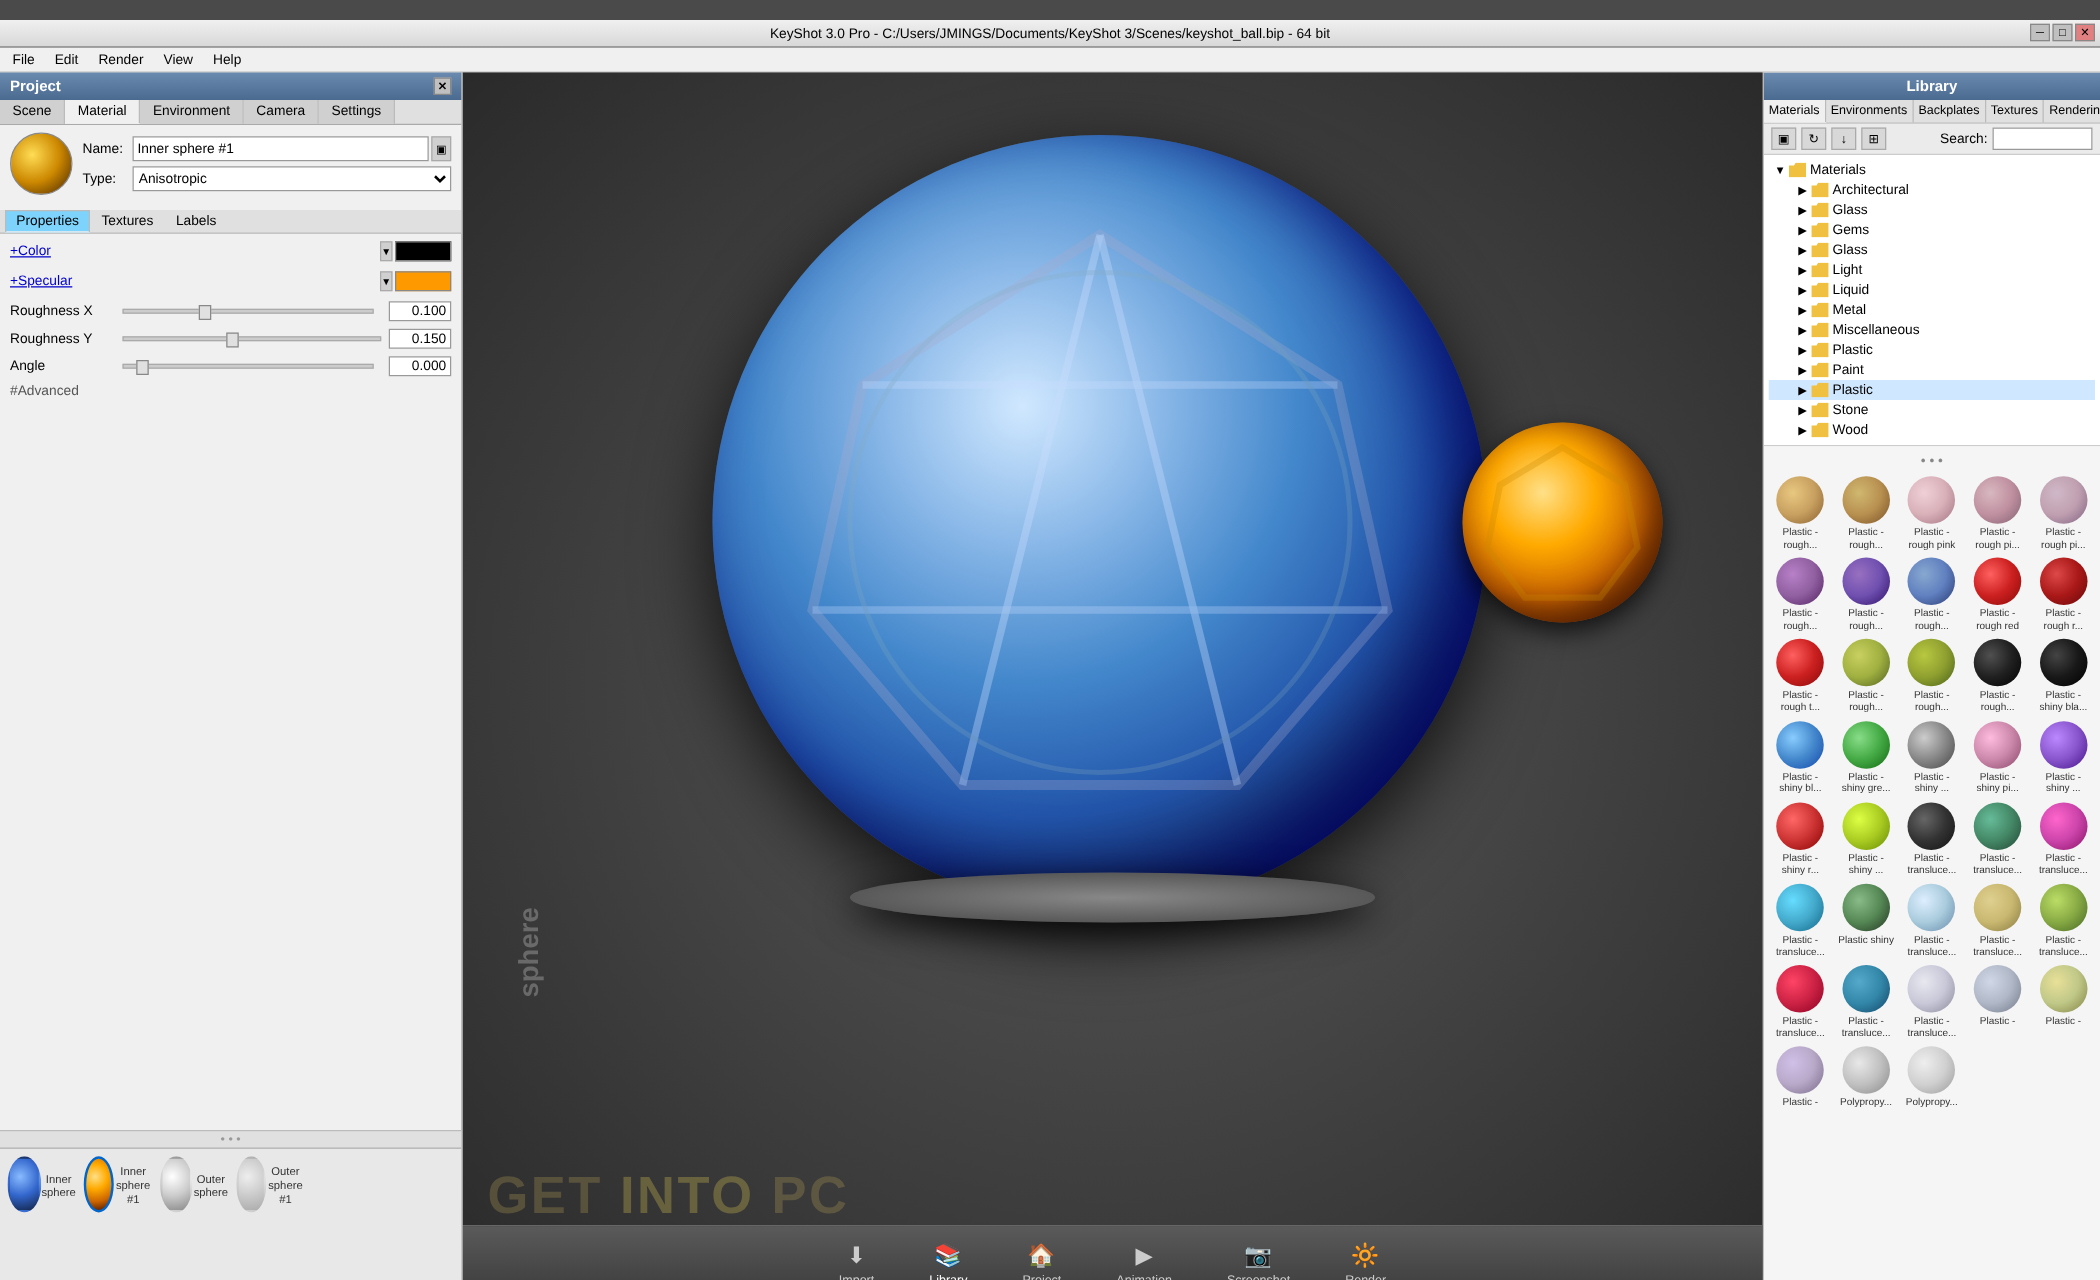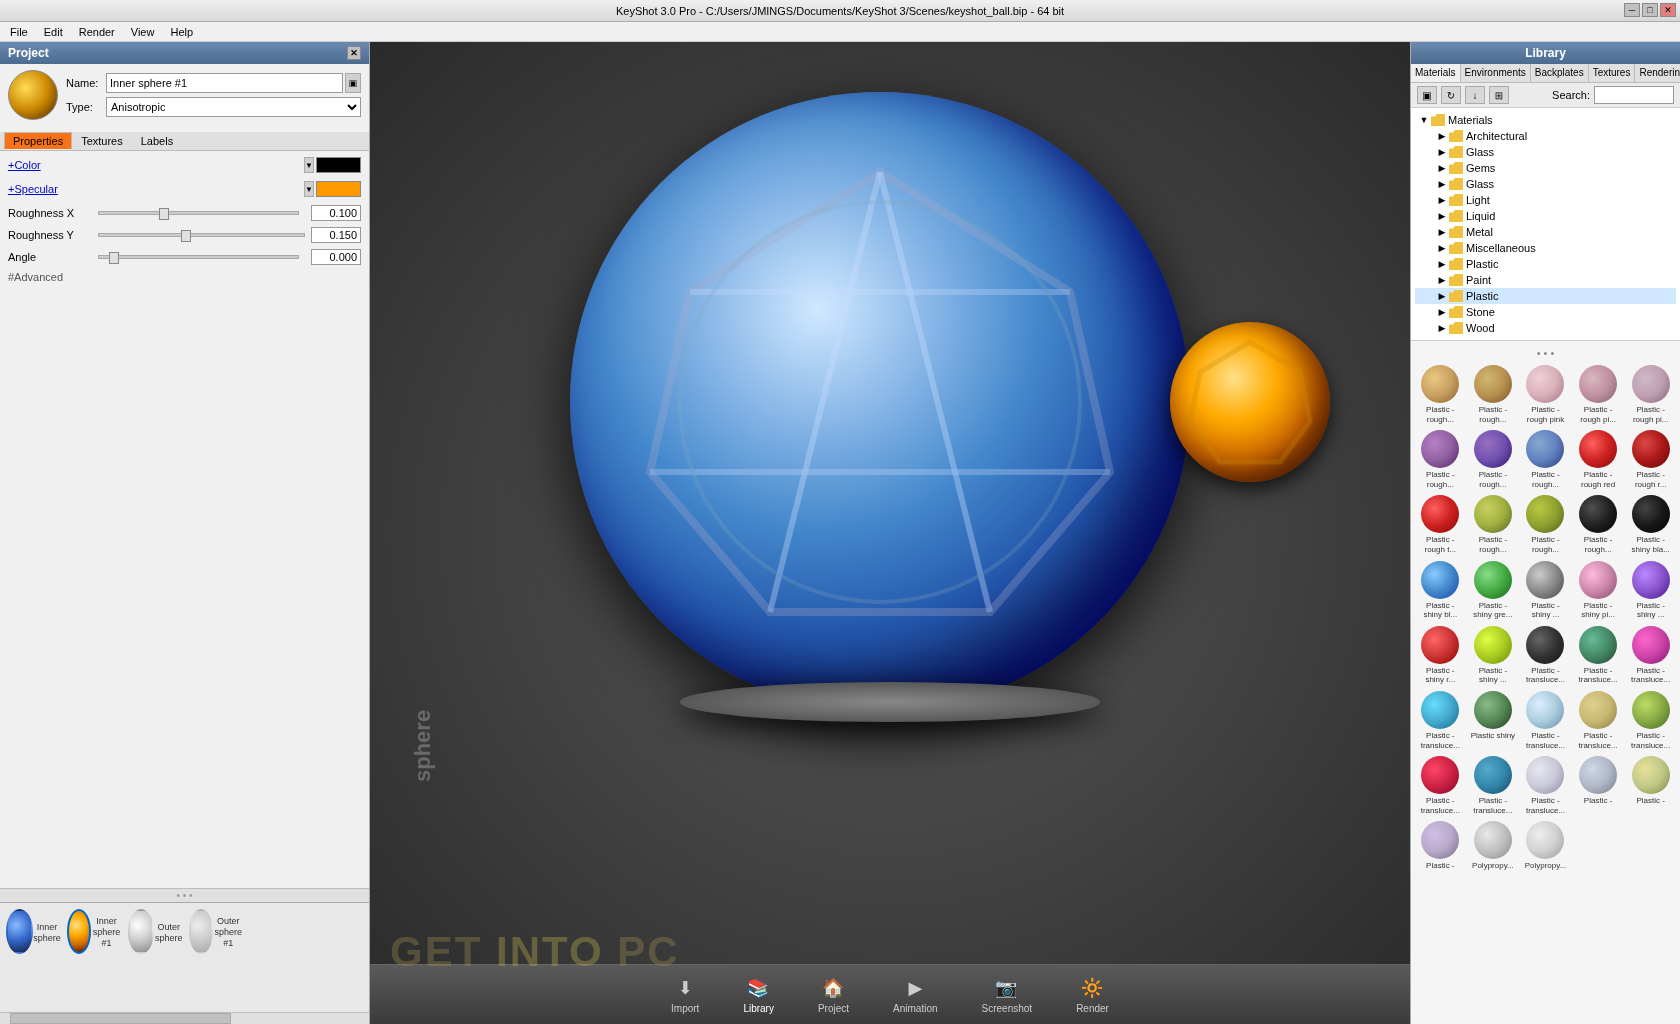--- a/index.html
+++ b/index.html
@@ -17,20 +17,21 @@
     #titlebar {
       height: 22px;
       background: linear-gradient(to bottom, #f0f0f0, #d8d8d8);
       display: flex;
       align-items: center;
       justify-content: center;
       font-size: 11px;
       color: #000;
       position: relative;
       border-bottom: 1px solid #aaa;
+      margin-top: 16px;
     }
     #titlebar-controls {
       position: absolute;
       right: 4px;
       top: 3px;
       display: flex;
       gap: 2px;
     }
     .titlebar-btn {
       width: 16px;
@@ -180,21 +181,21 @@
       border-bottom: 1px solid #bbb;
       padding-left: 4px;
     }
     .prop-tab {
       padding: 2px 8px;
       font-size: 11px;
       cursor: pointer;
       border: 1px solid transparent;
     }
     .prop-tab.active {
-      background: #f97316;
+      background: #7dd3fc;
       border: 1px solid #bbb;
       border-bottom: 1px solid #f0f0f0;
     }
 
     
     #properties-content {
       padding: 6px 8px;
       flex: 1;
       overflow: hidden;
     }
@@ -319,21 +320,21 @@
     #viewport {
       flex: 1;
       background: radial-gradient(ellipse at center, #5a5a5a 0%, #2a2a2a 100%);
       position: relative;
       overflow: hidden;
     }
 
     
     #watermark {
       position: absolute;
-      bottom: 48px;
+      bottom: 60px;
       left: 20px;
       font-size: 42px;
       font-weight: 900;
       color: rgba(180,180,180,0.25);
       pointer-events: none;
       user-select: none;
       z-index: 2;
       letter-spacing: 2px;
     }
     #watermark span {
@@ -607,20 +608,27 @@
 </div>
 
 <div id="main-layout">
 
   <div id="left-panel">
     <div id="project-header">
       <span>Project</span>
       <div class="project-close-btn">✕</div>
     </div>
 
+    <div id="project-tabs">
+      <div class="proj-tab">Scene</div>
+      <div class="proj-tab active">Material</div>
+      <div class="proj-tab">Environment</div>
+      <div class="proj-tab">Camera</div>
+      <div class="proj-tab">Settings</div>
+    </div>
 
     <div id="material-info">
       <div class="material-header">
         <div id="material-preview"></div>
         <div style="flex:1;">
           <div class="name-row">
             <label>Name:</label>
             <input class="name-input" value="Inner sphere #1" style="">
             <div style="width:16px;height:20px;background:#d0d0d0;border:1px solid #aaa;margin-left:2px;display:flex;align-items:center;justify-content:center;font-size:9px;cursor:pointer;">▣</div>
           </div>

